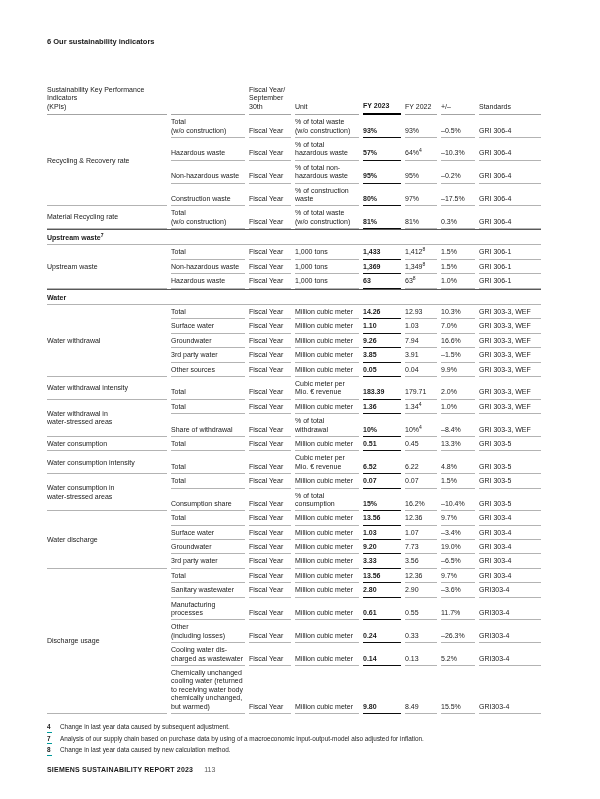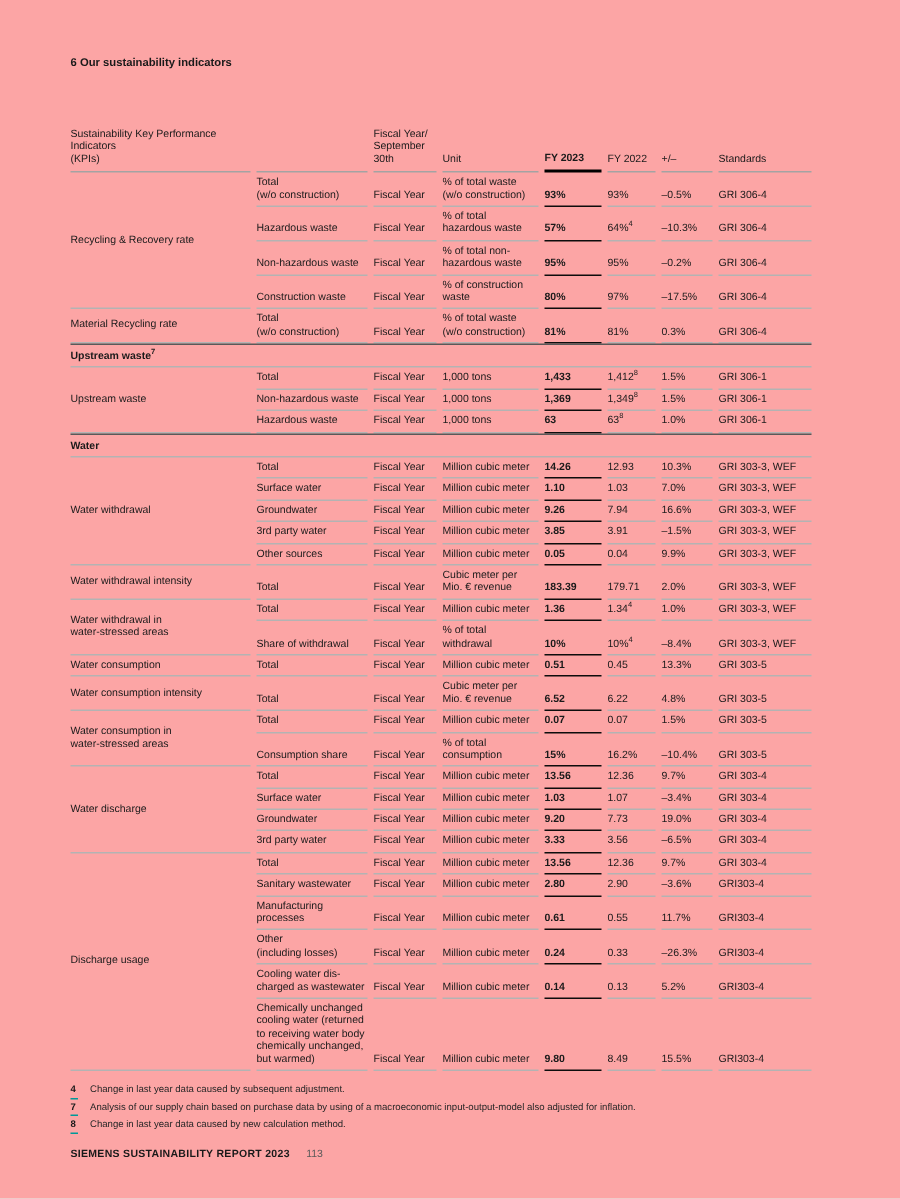--- a/index.html
+++ b/index.html
@@ -1,17 +1,17 @@
 <!DOCTYPE html>
 <html><head>
 <meta charset="utf-8">
 <style>
   html,body{margin:0;padding:0;background:#e8e8e8;}
   .page{
-    width:600px;height:799px;background:#fca5a5;position:relative;overflow:hidden;
+    width:600px;height:799px;background:#ffffff;position:relative;overflow:hidden;
     font-family:"Liberation Sans",sans-serif;color:#1a1a1a;margin:0 auto;
   }
   .doc-header{position:absolute;top:37px;left:47px;font-size:7.5px;font-weight:bold;}
   table.kpi-table{
     position:absolute;top:86px;left:43px;width:502px;
     border-collapse:separate;border-spacing:4px 0;
     font-size:7px;line-height:1.2;table-layout:fixed;
   }
   .kpi-table th{
     font-weight:normal;text-align:left;vertical-align:bottom;

